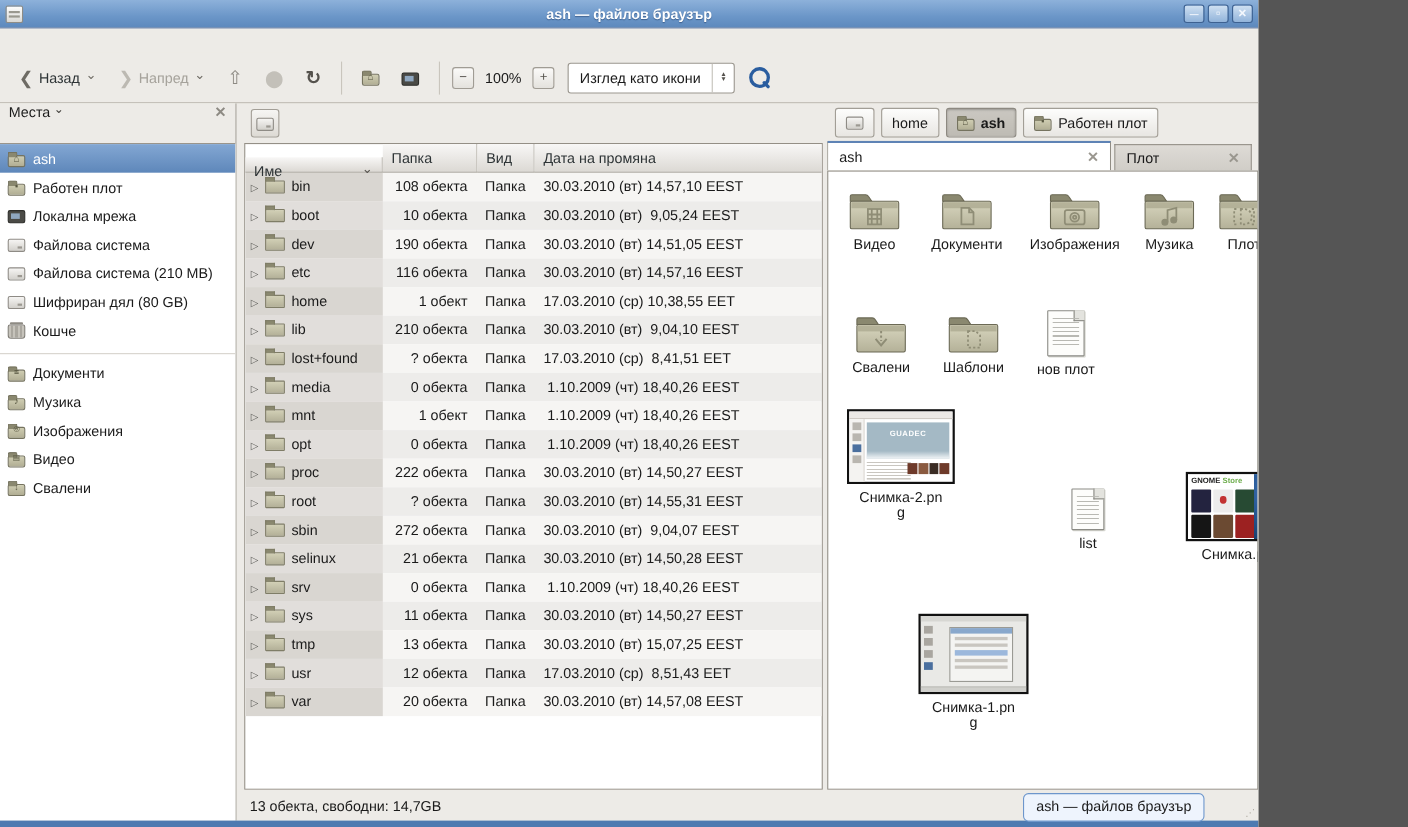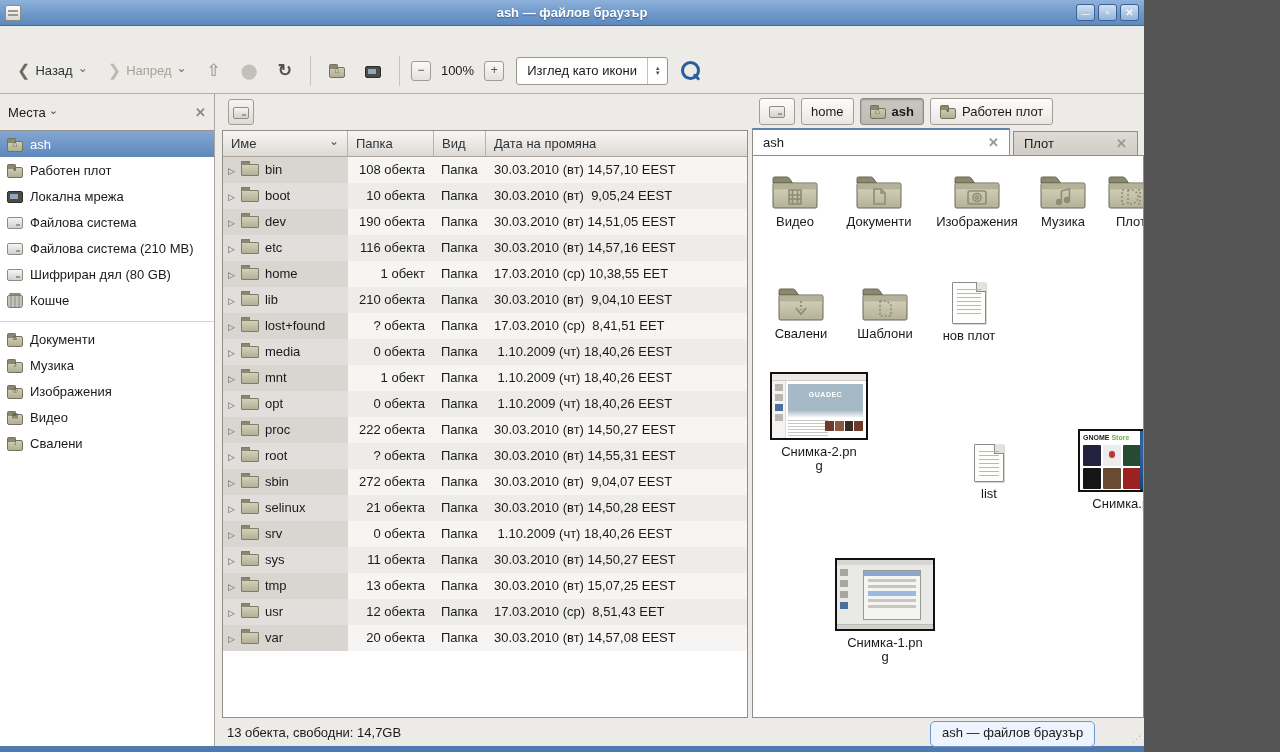--- a/index.html
+++ b/index.html
@@ -44,21 +44,21 @@
   .combo-spin { width:20px; align-self:stretch; border-left:1px solid #c4c1ba; display:flex; flex-direction:column; align-items:center; justify-content:center; font-size:6px; color:#55524d; line-height:5px; }
   .search-glyph { width:22px; height:22px; position:relative; margin-left:6px; }
   .search-glyph::before { content:""; position:absolute; width:13px; height:13px; border:3px solid #2a5d9f; border-radius:50%; left:1px; top:1px; }
   .search-glyph::after { content:""; position:absolute; width:3px; height:8px; background:#2a5d9f; transform:rotate(-45deg); left:15px; top:13px; border-radius:2px; }
 
   
   .main { position:absolute; top:94px; left:0; right:0; bottom:6px; background:#edebe7; }
 
   
   .sidebar { position:absolute; left:0; top:0; bottom:0; width:215px; background:#edebe7; border-right:1px solid #aaa69d; display:flex; flex-direction:column; }
-  .sb-header { height:36px; display:flex; align-items:center; padding:0 8px; }
+  .sb-header { height:36px; display:flex; align-items:flex-start; padding:0 8px; }
   .sb-title { display:flex; align-items:center; gap:3px; }
   .sb-title::after { content:"⌄"; font-size:11px; position:relative; top:-2px; color:#44423e; }
   .sb-close { margin-left:auto; color:#8d8a83; font-size:13px; font-weight:bold; }
   .sb-list { flex:1; background:#fff; border-top:1px solid #9a958c; overflow:hidden; }
   .sb-item { height:26px; display:flex; align-items:center; gap:7px; padding-left:7px; }
   .sb-item.selected { background:linear-gradient(#83a7d3,#5e87ba); color:#fff; }
   .sb-item.separator { height:9px; border-bottom:1px solid #d6d3cc; margin-bottom:4px; }
 
   .si { width:16px; height:16px; position:relative; flex:0 0 auto; }
   .si.folderish { height:11px; margin-top:4px; background:linear-gradient(#cfcdb2,#b1ae94); border:1px solid #75735f; border-radius:2px; }
@@ -78,21 +78,21 @@
   .si.trash { height:13px; margin-top:2px; background:repeating-linear-gradient(90deg,#c6c3bb 0 2px,#aaa79f 2px 4px); border:1px solid #7e7b74; border-radius:2px 2px 3px 3px; }
   .si.trash::before { content:""; position:absolute; top:-3px; left:1px; right:1px; height:2px; background:#8e8b84; border-radius:1px; }
 
   
   .mid { position:absolute; left:222px; top:0; width:526px; bottom:28px; }
   .mid-top { height:36px; display:flex; align-items:center; padding-left:6px; }
   .small-btn { width:26px; height:26px; border:1px solid #a29e96; border-radius:3px; background:linear-gradient(#f6f5f3,#dddad4); display:flex; align-items:center; justify-content:center; }
   .tree { position:absolute; top:36px; left:0; right:0; bottom:0; border:1px solid #948f86; background:#fff; overflow:hidden; }
   .thead { display:flex; height:26px; }
   .th { background:linear-gradient(#f8f7f6,#dcd9d4); border-right:1px solid #b8b4ac; border-bottom:1px solid #a8a49c; line-height:25px; padding-left:8px; color:#2e3436; position:relative; }
-  .th-name { width:125px; }
+  .th-name { width:125px;margin-top:12px; }
   .th-name::after { content:"⌄"; position:absolute; right:8px; top:-2px; color:#55524d; font-size:12px; }
   .th-size { width:86px; }
   .th-type { width:52px; }
   .th-date { flex:1; border-right:none; }
   .trow { display:flex; height:26px; line-height:26px; }
   .trow:nth-child(odd) { background:#f6f5f3; }
   .trow:nth-child(odd) .c-name { background:#d9d6d1; }
   .trow:nth-child(even) { background:#edecea; }
   .trow:nth-child(even) .c-name { background:#e1dedb; }
   .c-name { width:125px; display:flex; align-items:center; gap:6px; padding-left:5px; overflow:hidden; }

